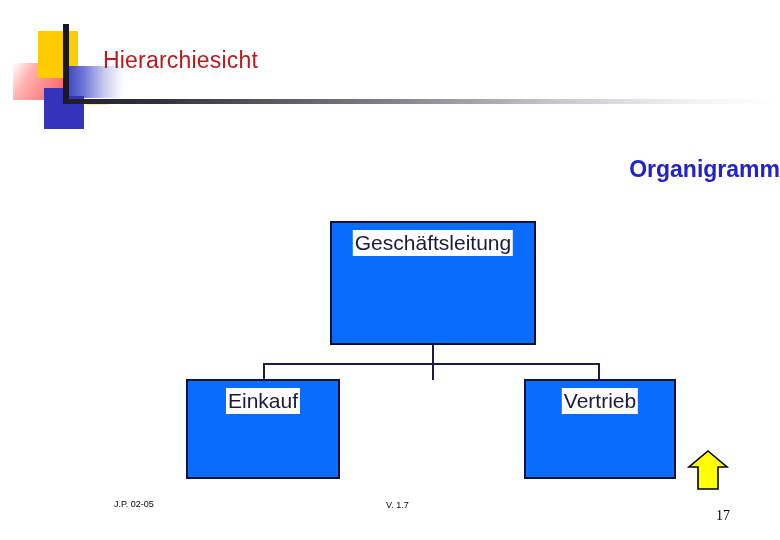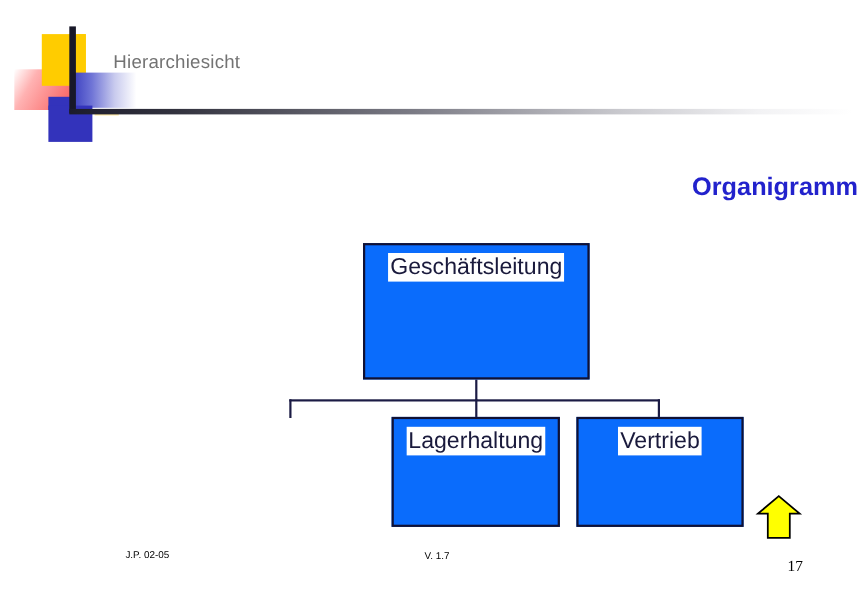--- a/index.html
+++ b/index.html
@@ -94,22 +94,22 @@
     width: 22px;
     height: 4px;
     background: #ffe8a0;
   }
 
   
   #page-title {
     position: absolute;
     left: 103px;
     top: 47px;
-    font-size: 17px;
-    color: #737373;
+    font-size: 23px;
+    color: #b91c1c;
     letter-spacing: 0.2px;
     white-space: nowrap;
   }
 
   
   #title-rule {
     position: absolute;
     left: 63px;
     top: 99px;
     width: 712px;
@@ -224,24 +224,24 @@
   <div class="conn" id="conn-root-down"></div>
   <div class="conn" id="conn-bus"></div>
   <div class="conn" id="conn-drop-0"></div>
   <div class="conn" id="conn-drop-1"></div>
   <div class="conn" id="conn-drop-2"></div>
 
   <div class="org-box" id="box-root">
     <div class="org-box-label">Geschäftsleitung</div>
   </div>
 
-
-  <div class="org-box" id="box-child-1">
-    <div class="org-box-label">Lagerhaltung</div>
+  <div class="org-box" id="box-child-0">
+    <div class="org-box-label">Einkauf</div>
   </div>
+
 
   <div class="org-box" id="box-child-2">
     <div class="org-box-label">Vertrieb</div>
   </div>
 </div>
 
 <div id="nav-up-arrow">
   <svg width="44" height="44" viewBox="0 0 44 44" aria-hidden="true">
     <polygon points="22,3 41,19 32,19 32,41 12,41 12,19 3,19" fill="#ffff00" stroke="#000000" stroke-width="1.6"></polygon>
   </svg>

